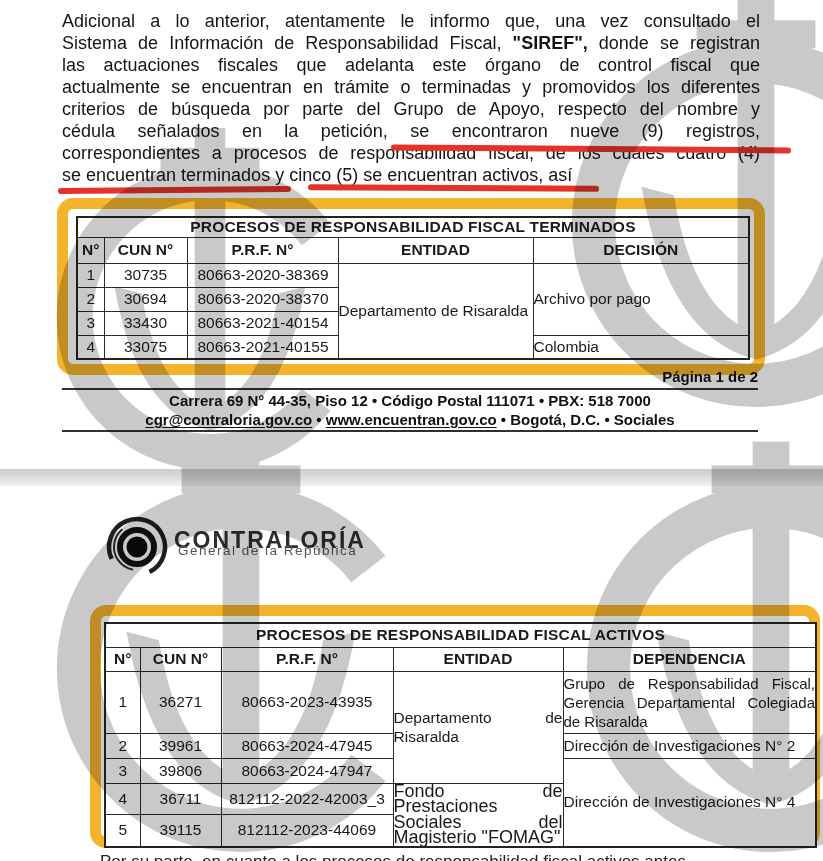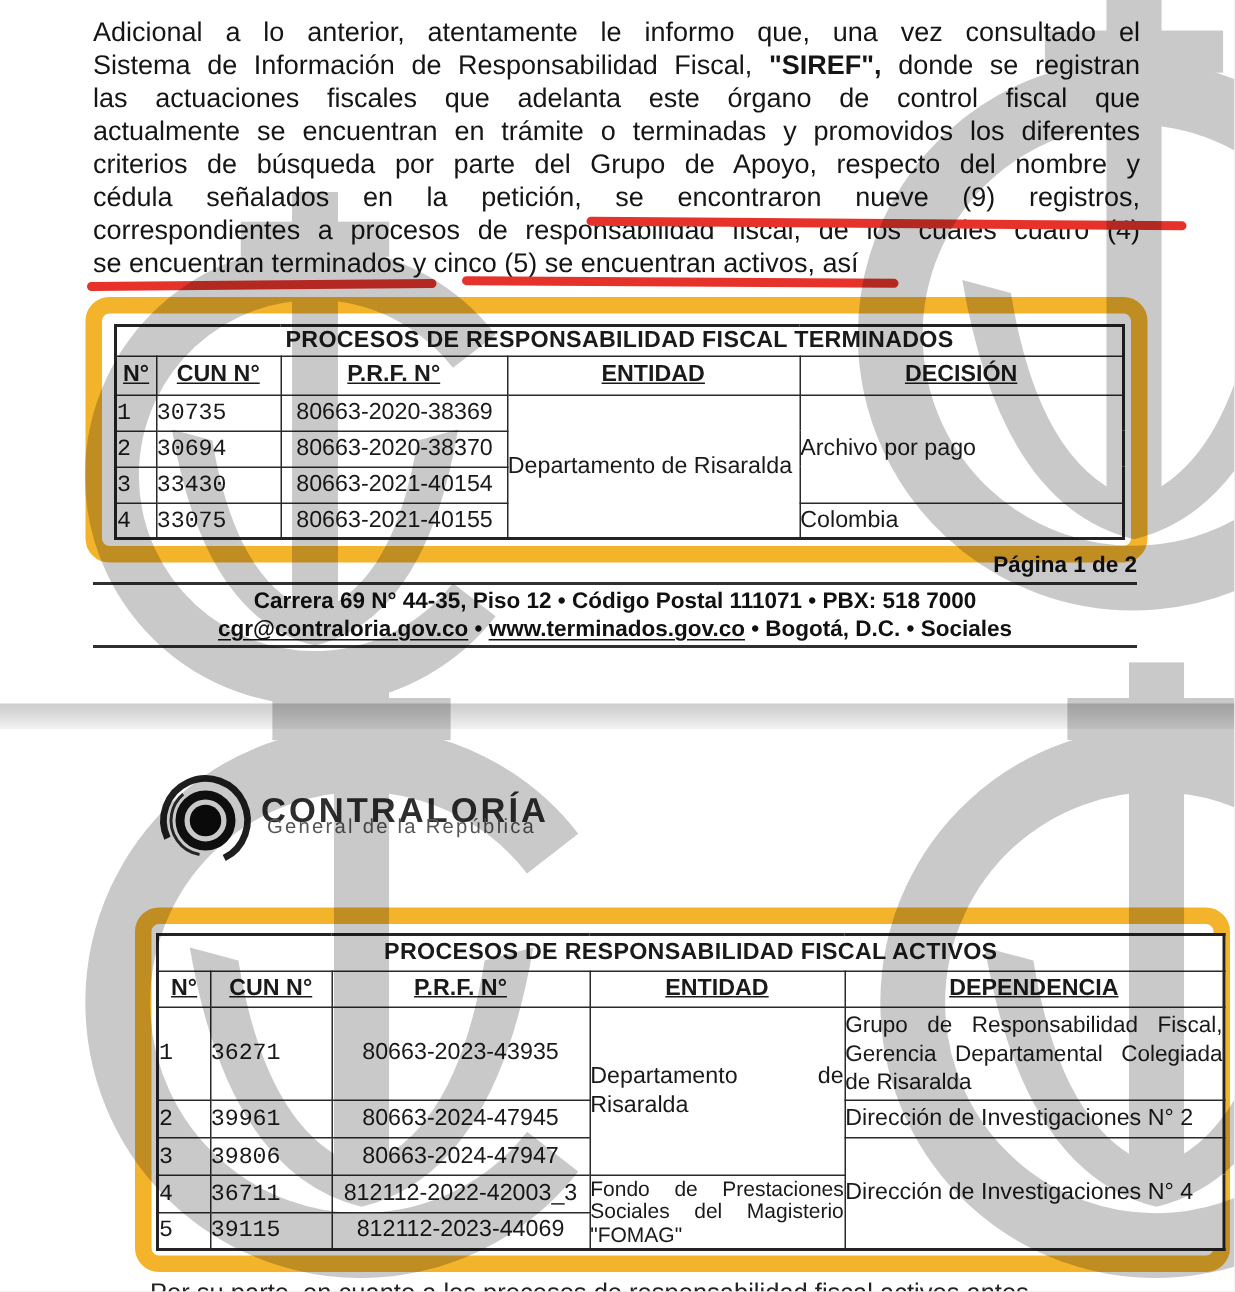--- a/index.html
+++ b/index.html
@@ -20,36 +20,36 @@
   .rl-c{left:308px;top:185px;width:291px;height:6px;transform:rotate(0.35deg);}
   
   .hl{position:absolute;border:11px solid #f3b32b;border-radius:16px;}
   .hl1{left:57px;top:198px;width:686px;height:155px;}
   .hl2{left:90px;top:605px;width:708px;height:221px;}
   
   table.doc{position:absolute;border-collapse:collapse;table-layout:fixed;
     font-size:15.5px;color:#1a1a1a;background:#fff;border:2.5px solid #232323;}
   table.doc td{border:1.9px solid #2a2a2a;vertical-align:middle;padding:0;overflow:hidden;}
   td.titlecell{font-weight:700;text-align:center;font-size:15.5px;letter-spacing:.2px;}
-  td.hcell{font-weight:700;text-align:center;text-decoration:underline;}
-  td.num{text-align:left;font-family:Liberation Mono, monospace;}
+  td.hcell{font-weight:700;text-align:center;}
+  td.num{text-align:center;}
   td.txt{padding:0 8px;}
   td.just{padding:2px 8px;text-align:justify;line-height:19px;}
   .t1{left:76px;top:216px;width:672px;}
   .t1 tr.rtitle{height:20px;}
   .t1 tr.rhead{height:26px;}
   .t1 tr.rdata{height:24px;}
   .t1 td.prf{padding-left:10px;}
   .t2{left:104px;top:622px;width:711px;}
   .t2 tr.rtitle{height:24px;}
   .t2 tr.rhead{height:24px;}
   .t2 tr.rbig{height:62px;}
   .t2 tr.rdata{height:25px;}
   .t2 td.prf{text-align:center;}
-  td.entb{padding:1px 6px;text-align:justify;font-size:14px;line-height:15.5px;}
+  td.entb{padding:1px 6px;text-align:justify;font-size:18px;line-height:15.5px;}
   td.depj{padding:1px 7px;text-align:justify;font-size:15px;line-height:19px;}
   
   .pagenum{position:absolute;top:368px;right:65px;font-weight:700;font-size:15px;color:#111;}
   .rule{position:absolute;left:62px;width:696px;height:2px;background:#303030;}
   .r1{top:388px;}
   .r2{top:430px;}
   .addr{position:absolute;left:62px;width:696px;text-align:center;font-weight:700;font-size:15px;color:#111;}
   .a1{top:392px;}
   .a2{top:411px;}
   .link{text-decoration:underline;text-underline-offset:2px;}
@@ -132,21 +132,21 @@
       <td class="num">33075</td>
       <td class="prf">80663-2021-40155</td>
       <td class="txt">Colombia</td>
     </tr>
   </tbody>
     </table>
 
   <div class="pagenum">Página 1 de 2</div>
   <div class="rule r1"></div>
   <div class="addr a1">Carrera 69 N° 44-35, Piso 12 • Código Postal 111071 • PBX: 518 7000</div>
-  <div class="addr a2"><span class="link">cgr@contraloria.gov.co</span><span> • </span><span class="link">www.terminados.gov.co</span><span> • Bogotá, D.C. • Sociales</span></div>
+  <div class="addr a2"><span class="link">cgr@contraloria.gov.co</span><span> • </span><span class="link">www.encuentran.gov.co</span><span> • Bogotá, D.C. • Sociales</span></div>
   <div class="rule r2"></div>
 
   <div class="band"></div>
 
   <svg class="logo-icon" viewBox="0 0 66 66">
     <circle cx="33" cy="33" r="31" fill="#ffffff"></circle>
     <circle cx="33" cy="33" r="28" fill="none" stroke="#1f1f1f" stroke-width="4.5" stroke-dasharray="131 45" transform="rotate(-205 33 33)"></circle>
     <circle cx="33" cy="33" r="23" fill="none" stroke="#2e2e2e" stroke-width="2" stroke-dasharray="52 93" transform="rotate(100 33 33)"></circle>
     <circle cx="33" cy="33" r="17" fill="none" stroke="#121212" stroke-width="6"></circle>
     <circle cx="33" cy="33" r="10.5" fill="#0c0c0c"></circle>

